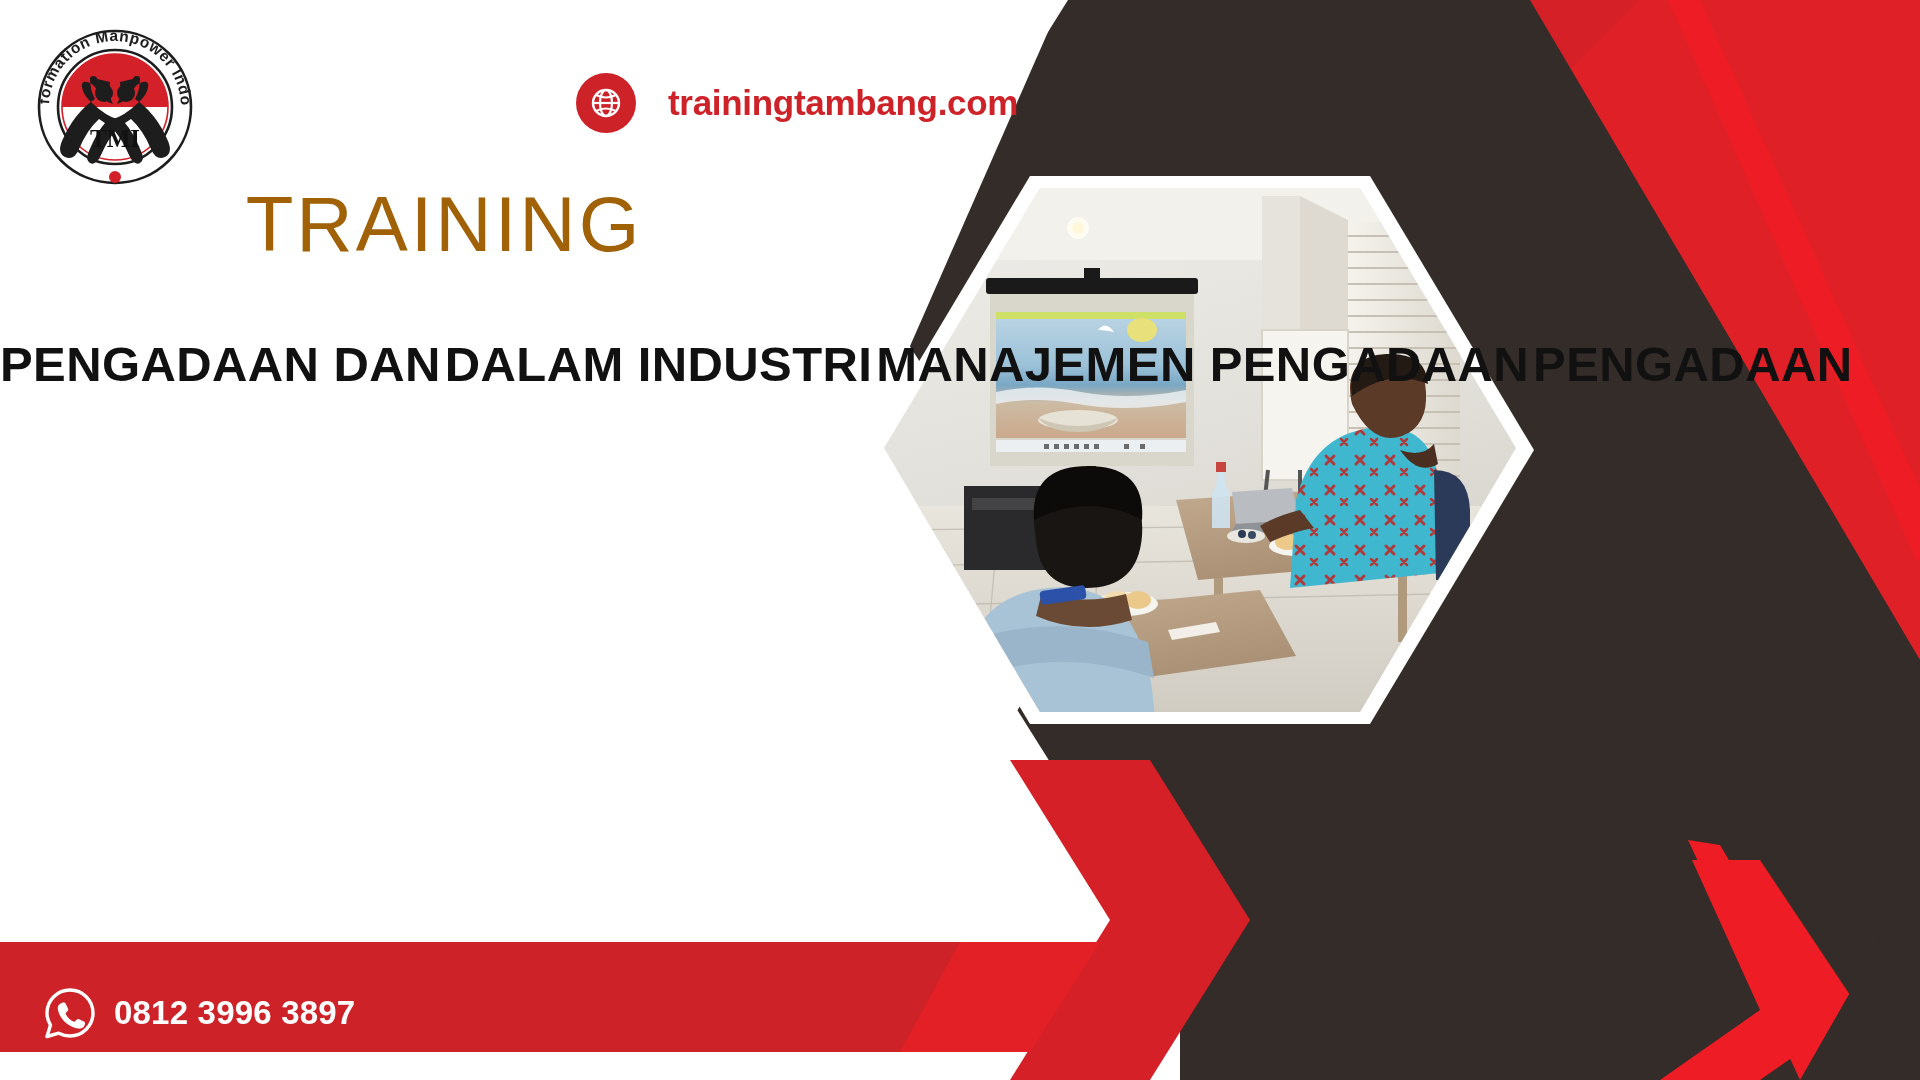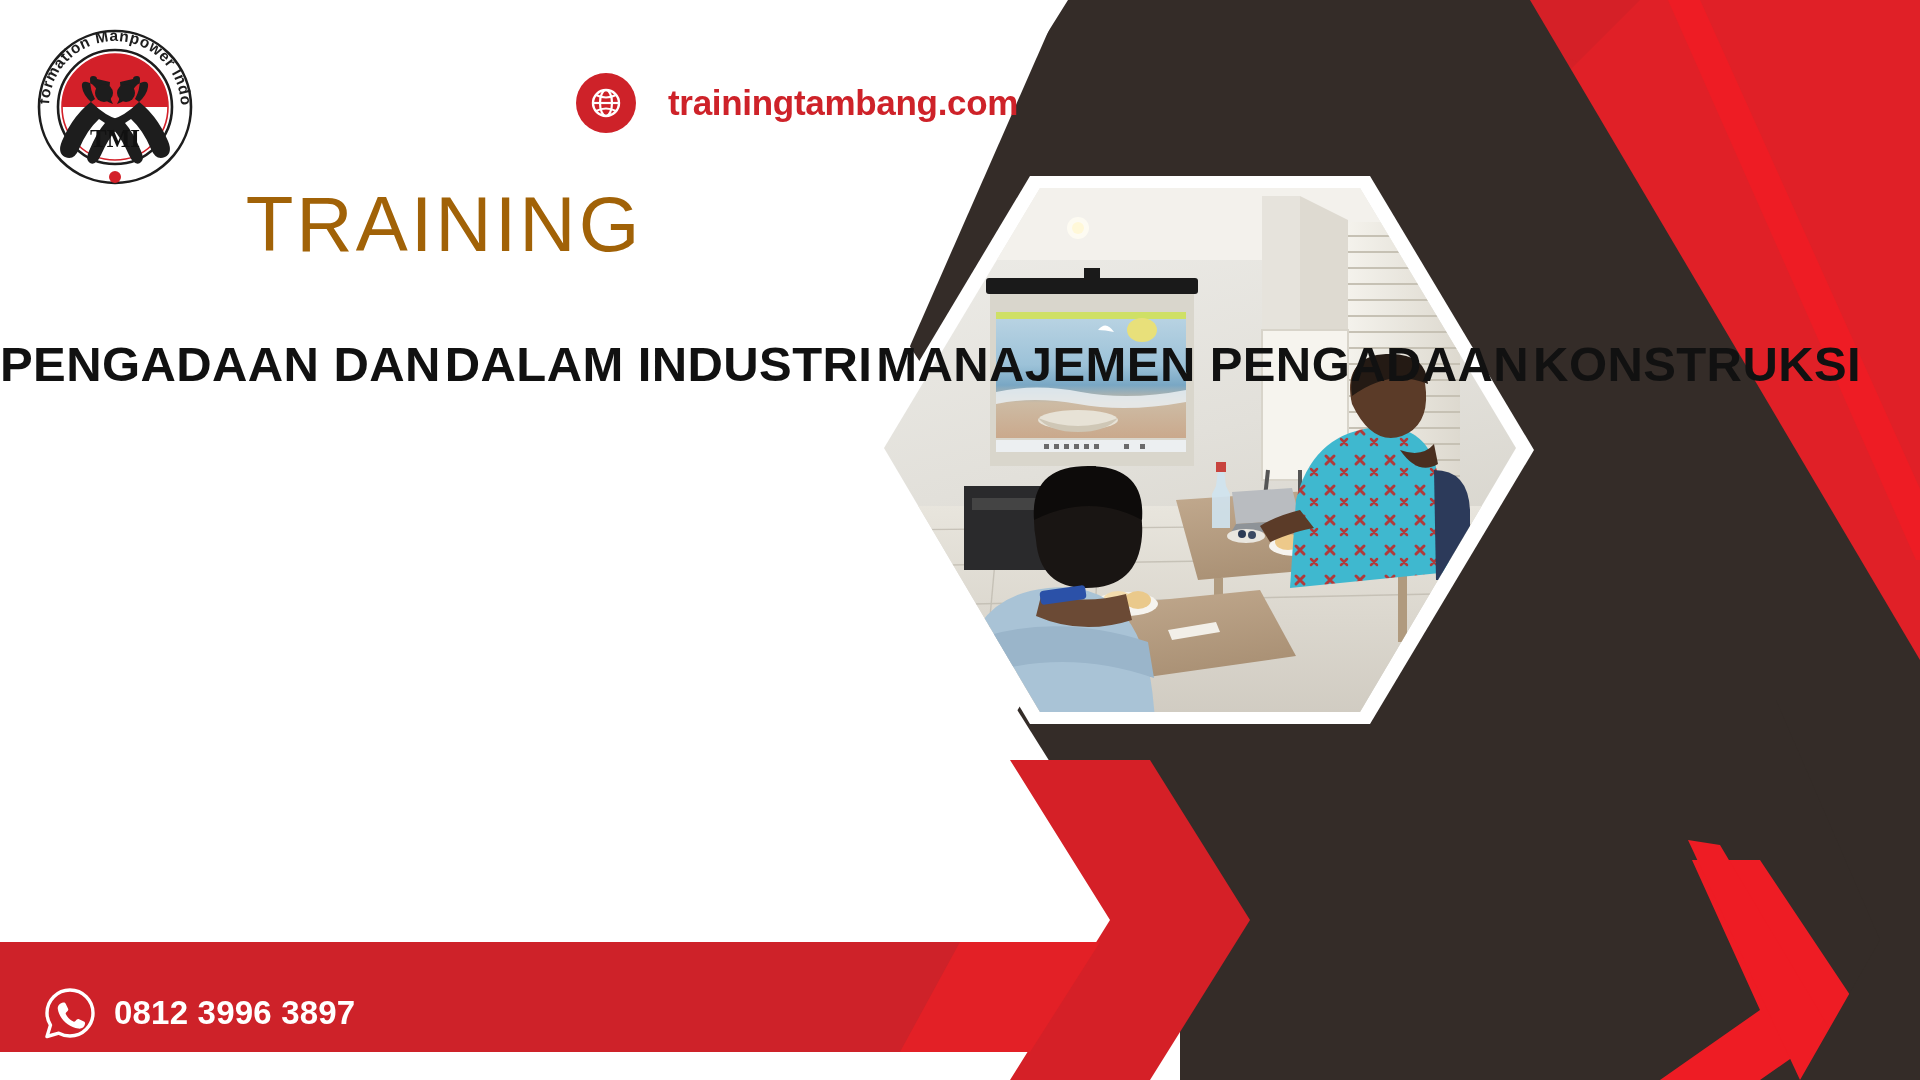--- a/index.html
+++ b/index.html
@@ -336,21 +336,21 @@
     </span>
     <span id="website-text">trainingtambang.com</span>
   </div>
 
   <div id="headline-block">
     <div id="training-title">TRAINING</div>
     <div id="subtitle-block">
       <div class="subtitle-line">PENGADAAN DAN</div>
       <div class="subtitle-line">DALAM INDUSTRI</div>
       <div class="subtitle-line">MANAJEMEN PENGADAAN</div>
-      <div class="subtitle-line">KONSTRUKSI</div>
+      <div class="subtitle-line">PENGADAAN</div>
     </div>
   </div>
 
   <div id="footer-content">
     <div class="contact-item">
       <span class="contact-icon">
         <svg viewBox="0 0 52 52" width="52" height="52" xmlns="http://www.w3.org/2000/svg">
           <path d="M26,3 C13.3,3 3,13.3 3,26 c0,4.4 1.3,8.6 3.5,12.1 L3,49.5 l11.8,-3.3 C18.2,48 22,49 26,49 c12.7,0 23,-10.3 23,-23 C49,13.3 38.7,3 26,3 Z" fill="none" stroke="#ffffff" stroke-width="3.4" stroke-linejoin="round"></path>
           <path d="M19.2,15.5 c1.1,-0.2 2,0.1 2.5,1.2 l2.4,5 c0.4,0.9 0.2,1.6 -0.5,2.3 l-1.5,1.5 c-0.5,0.5 -0.5,1.1 -0.2,1.7 c1.6,3.2 4.2,5.8 7.5,7.4 c0.7,0.3 1.3,0.2 1.8,-0.3 l1.6,-1.7 c0.7,-0.7 1.4,-0.8 2.3,-0.4 l4.8,2.4 c1,0.5 1.3,1.4 1.1,2.5 c-0.6,3.3 -3.4,5 -6.7,4.5 C24,40.1 15,31.2 13.8,22.1 C13.3,18.8 15.9,16.1 19.2,15.5 Z" fill="#ffffff"></path>
         </svg>

